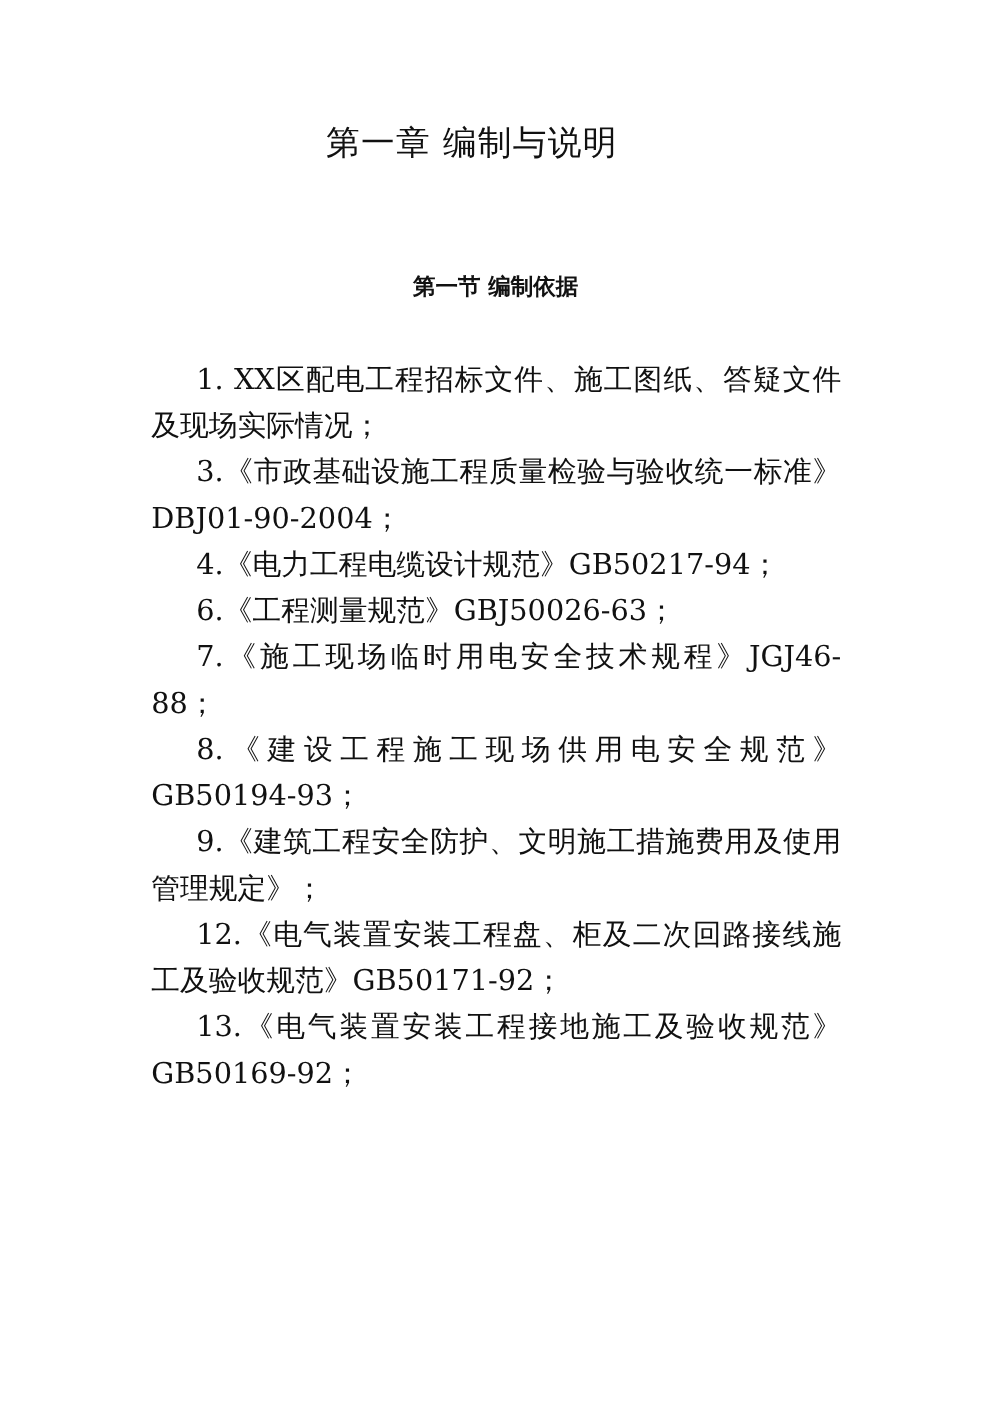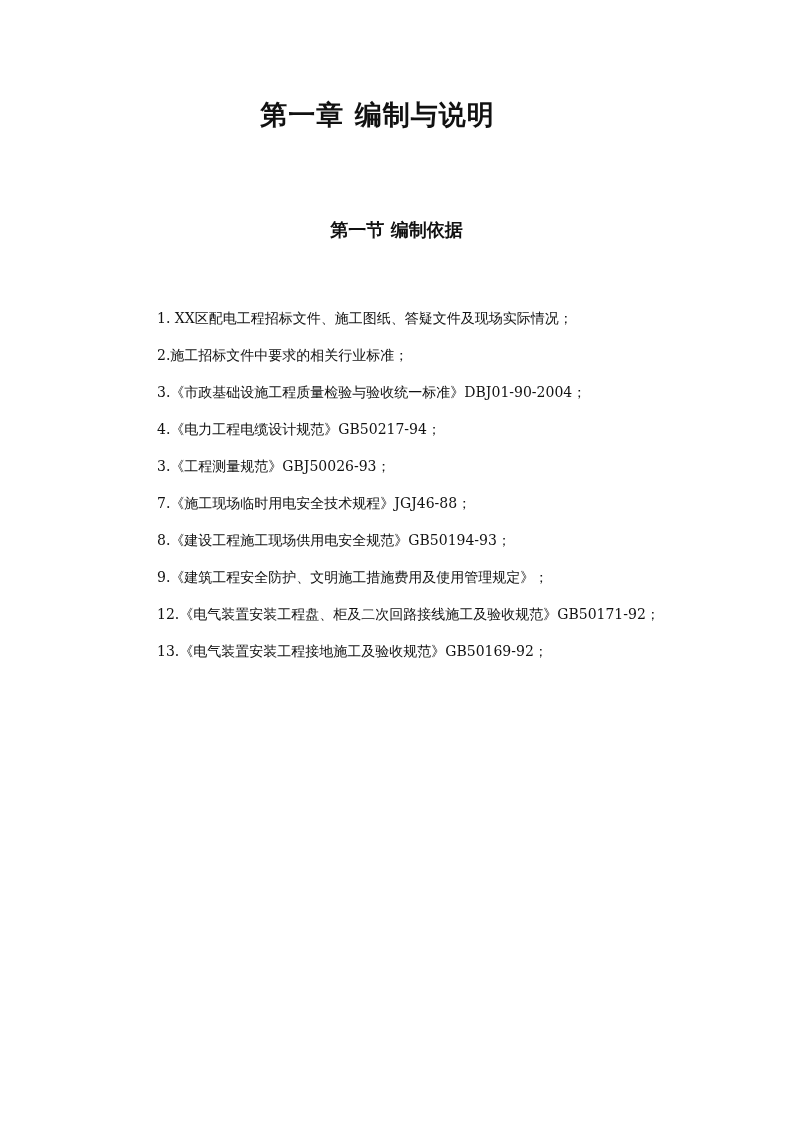--- a/index.html
+++ b/index.html
@@ -20,42 +20,42 @@
       left: 0; top: 0;
       width: 793px; height: 1122px;
     }
     .chapter-title {
       position: absolute;
       top: 93px;
       left: 0;
       width: 755px;
       text-align: center;
       font-family: "DejaVu Sans", "Liberation Sans", sans-serif;
-      font-weight: bold;
+      font-weight: normal;
       font-size: 27px;
       letter-spacing: 1px;
       line-height: 44px;
     }
     .section-title {
       position: absolute;
       top: 210px;
       left: 0;
       width: 793px;
       text-align: center;
       font-family: "DejaVu Sans", "Liberation Sans", sans-serif;
       font-weight: bold;
       font-size: 18px;
       line-height: 40px;
     }
     .body-text {
       position: absolute;
-      top: 300px;
+      top: 286px;
       left: 121px;
       width: 552px;
-      font-size: 14px;
+      font-size: 23px;
       line-height: 37px;
     }
     .para {
       margin: 0;
       text-indent: 36px;
       text-align: justify;
       text-align-last: left;
     }
     .page-number {
       position: absolute;
@@ -69,24 +69,23 @@
   </style>
 </head>
 <body>
 
 <div class="page">
   <div class="chapter-title">第一章  编制与说明</div>
   <div class="section-title">第一节  编制依据</div>
 
   <div class="body-text">
     <p class="para">1. XX区配电工程招标文件、施工图纸、答疑文件及现场实际情况；</p>
-    <p class="para">2.施工招标文件中要求的相关行业标准；</p>
     <p class="para">3.《市政基础设施工程质量检验与验收统一标准》DBJ01-90-2004；</p>
     <p class="para">4.《电力工程电缆设计规范》GB50217-94；</p>
-    <p class="para">3.《工程测量规范》GBJ50026-93；</p>
+    <p class="para">6.《工程测量规范》GBJ50026-63；</p>
     <p class="para">7.《施工现场临时用电安全技术规程》JGJ46-88；</p>
     <p class="para">8.《建设工程施工现场供用电安全规范》GB50194-93；</p>
     <p class="para">9.《建筑工程安全防护、文明施工措施费用及使用管理规定》；</p>
     <p class="para">12.《电气装置安装工程盘、柜及二次回路接线施工及验收规范》GB50171-92；</p>
     <p class="para">13.《电气装置安装工程接地施工及验收规范》GB50169-92；</p>
   </div>
 
 </div>
 
 </body></html>

